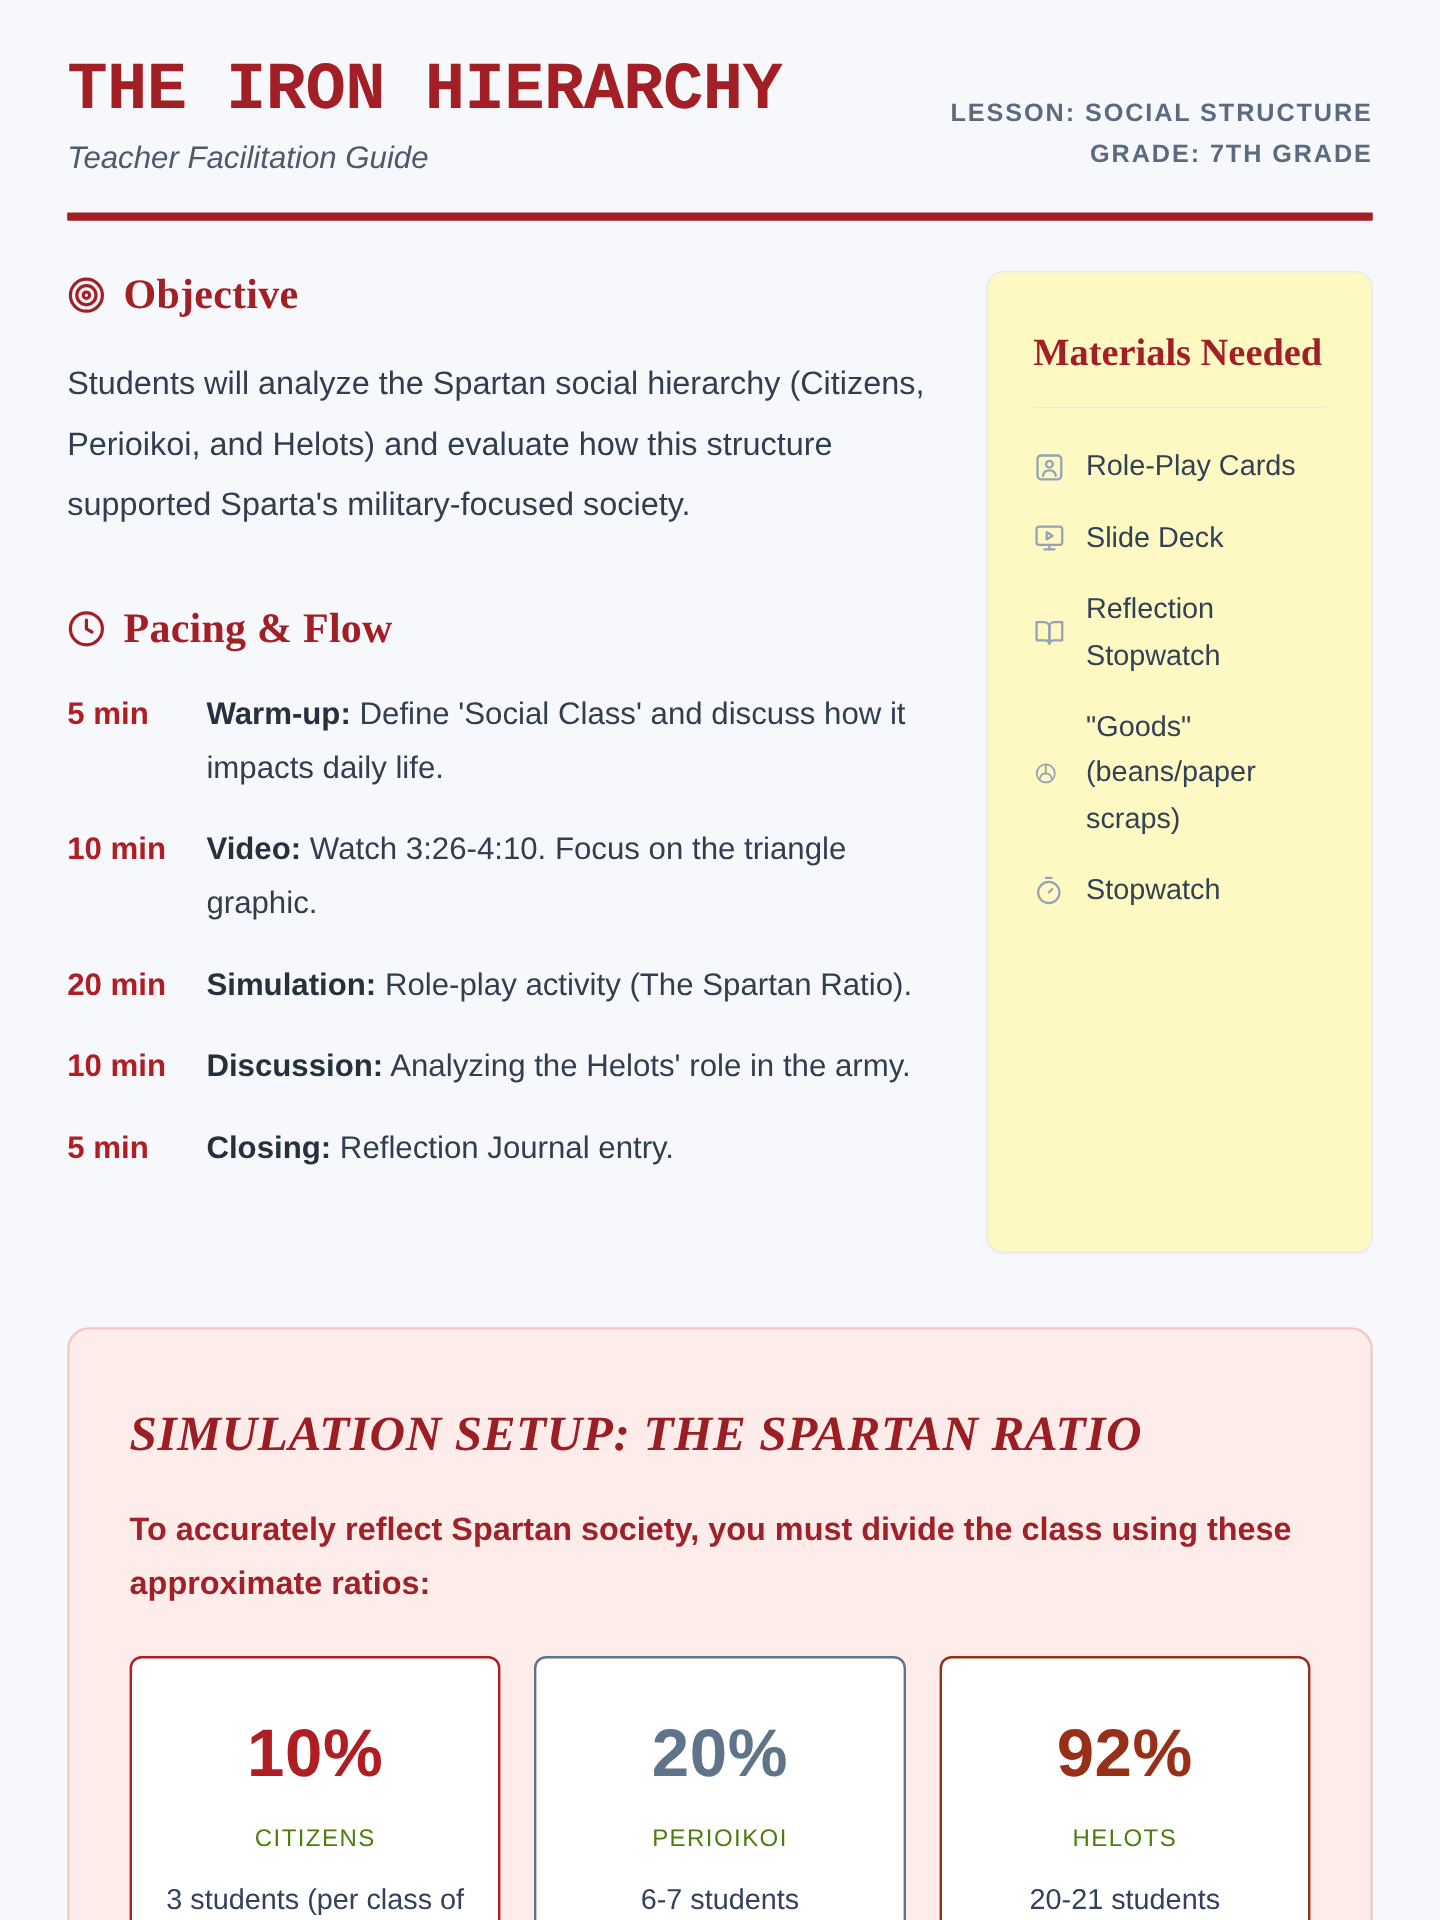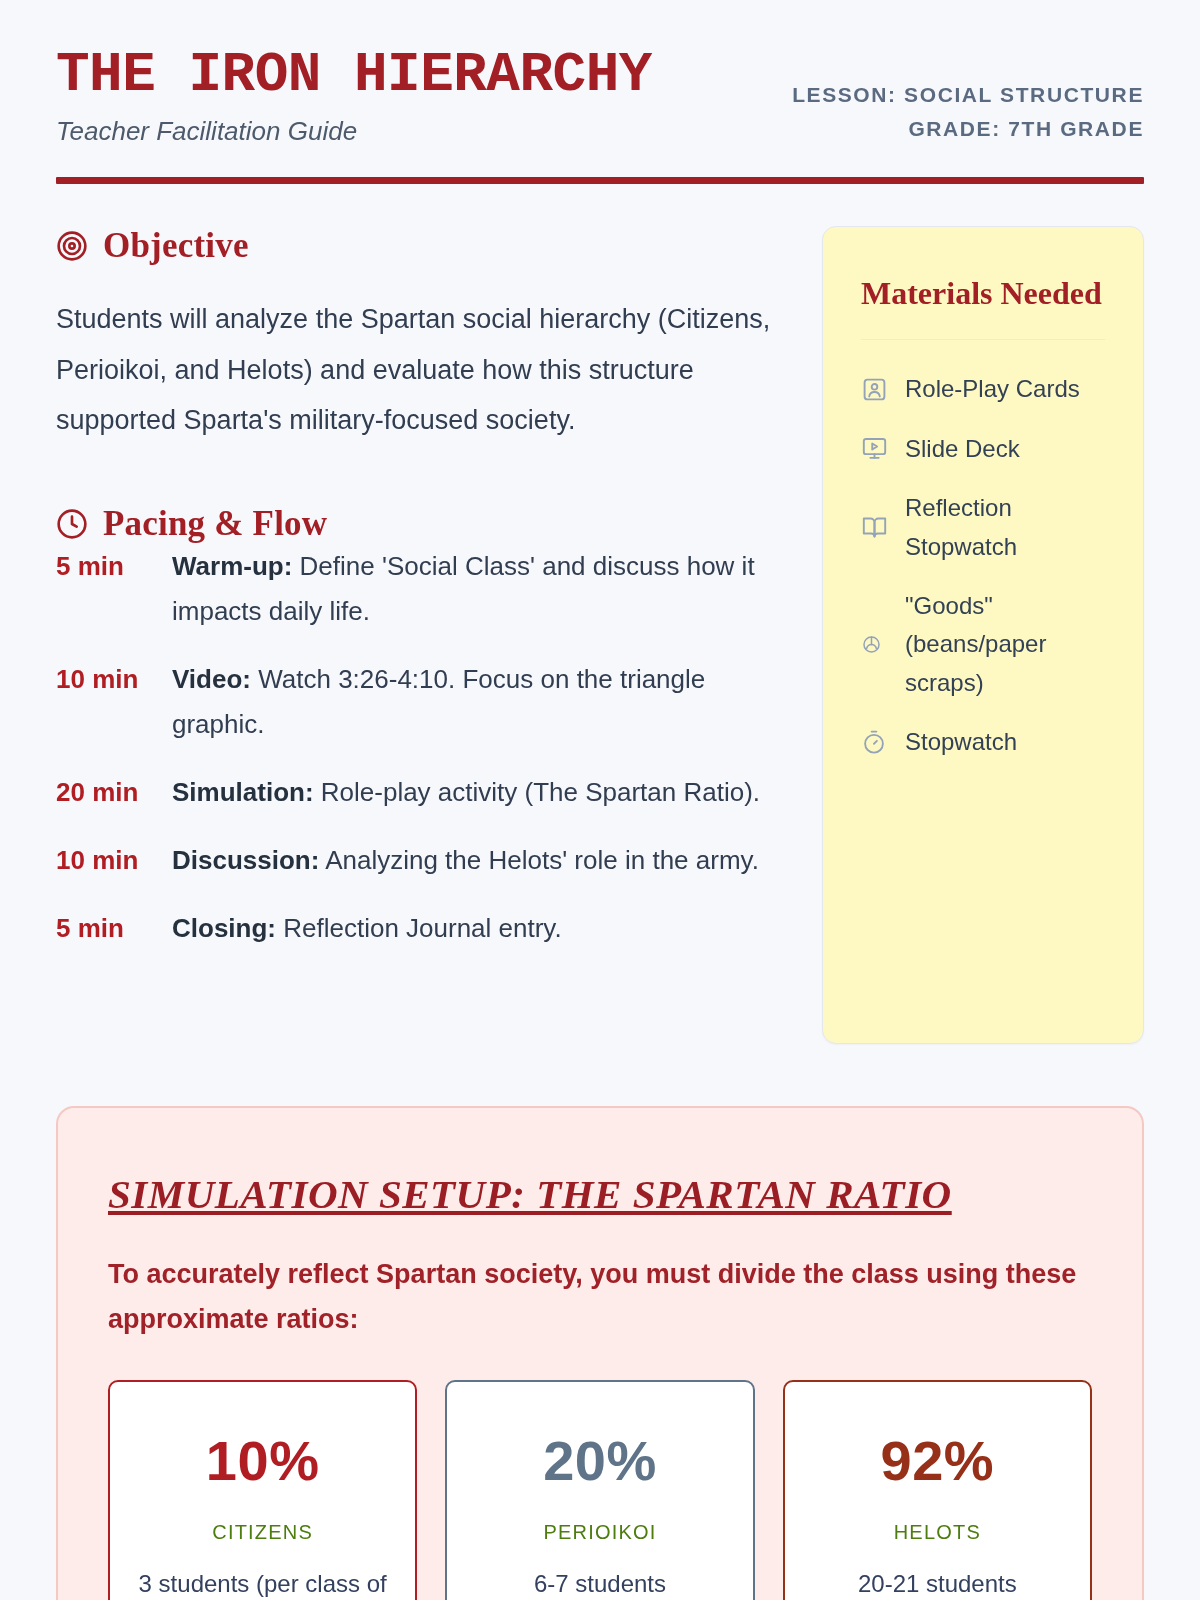--- a/index.html
+++ b/index.html
@@ -33,21 +33,21 @@
   .section-heading { display:flex; align-items:center; gap:15px; }
   .section-heading .sh-icon { width:32px; height:32px; flex:0 0 32px; display:block; }
   .section-heading h2 {
     font-family:"Liberation Serif", serif; font-weight:700;
     font-size:35px; color:#a31f26; letter-spacing:0.2px;
   }
   .objective-body {
     margin-top:28px; font-size:27px; line-height:1.87; color:#313d50;
   }
   .pacing-section { margin-top:58px; }
-  .pace-list { }
+  .pace-list { margin-top:28px; }
   .pace-row {
     display:grid; grid-template-columns:92px 1fr; column-gap:24px;
     font-size:26px; line-height:1.73; margin-bottom:23px;
   }
   .pace-time { font-weight:700; color:#b01e24; white-space:nowrap; }
   .pace-desc { color:#313d50; }
   .pace-desc b { color:#26313f; font-weight:700; }
 
   
   .materials-card {
@@ -65,21 +65,21 @@
   .mat-item .mat-icon { flex:0 0 27px; width:27px; display:flex; align-items:center; }
   .mat-icon svg { display:block; }
 
   
   .sim-panel {
     margin-top:62px; background:#fdecea; border:2px solid #f5c8c4;
     border-radius:18px; padding:62px 50px 60px;
   }
   .sim-title {
     font-family:"Liberation Serif", serif; font-weight:700; font-style:italic;
-    font-size:41px; color:#9b1e25; letter-spacing:0.5px;text-decoration:underline;
+    font-size:41px; color:#9b1e25; letter-spacing:0.5px;
   }
   .sim-intro {
     margin-top:34px; font-size:27px; font-weight:600; line-height:1.66;
     color:#a02128; max-width:980px;
   }
   .sim-cards { display:grid; grid-template-columns:repeat(3,1fr); gap:28px; margin-top:38px; }
   .sim-card {
     background:#ffffff; border:2.5px solid #999; border-radius:10px;
     padding:46px 24px 60px; text-align:center; min-height:260px;
   }

